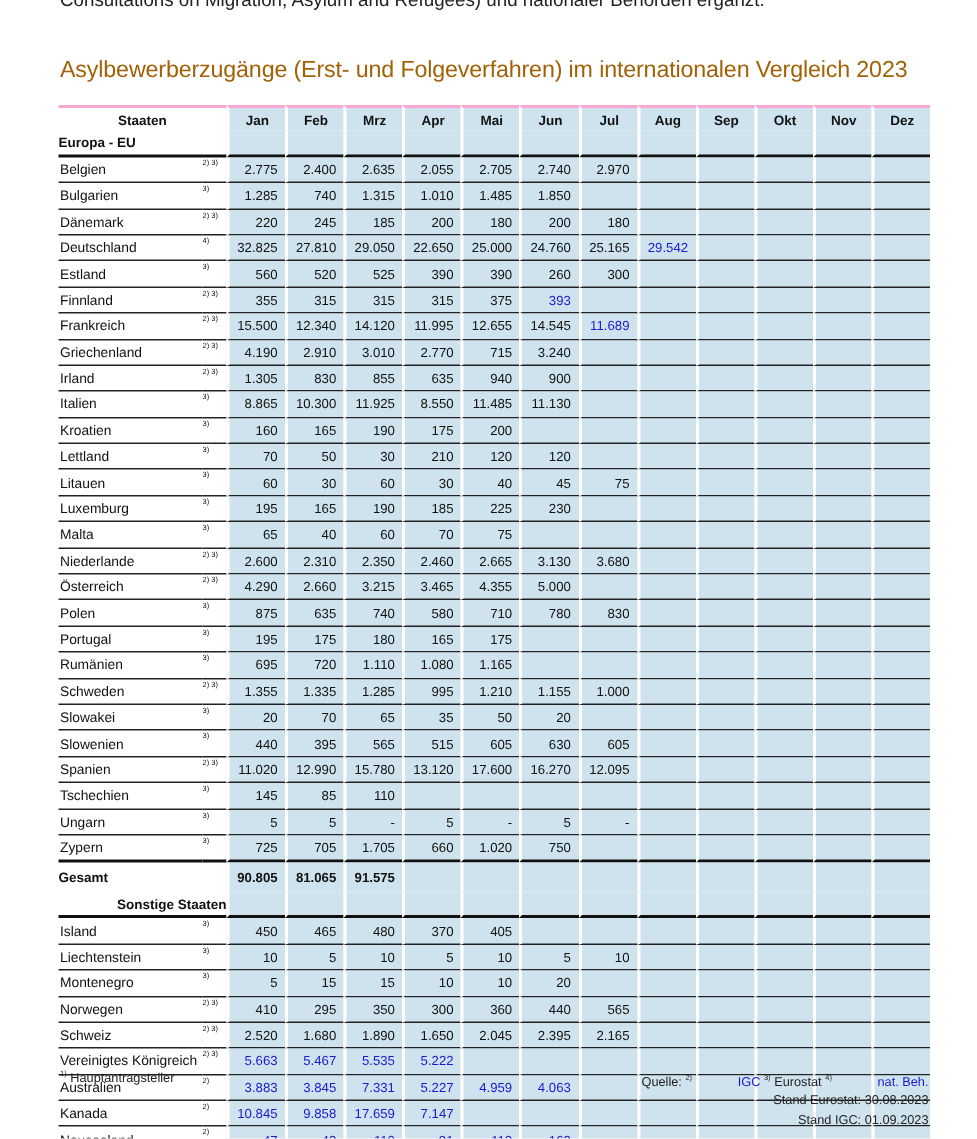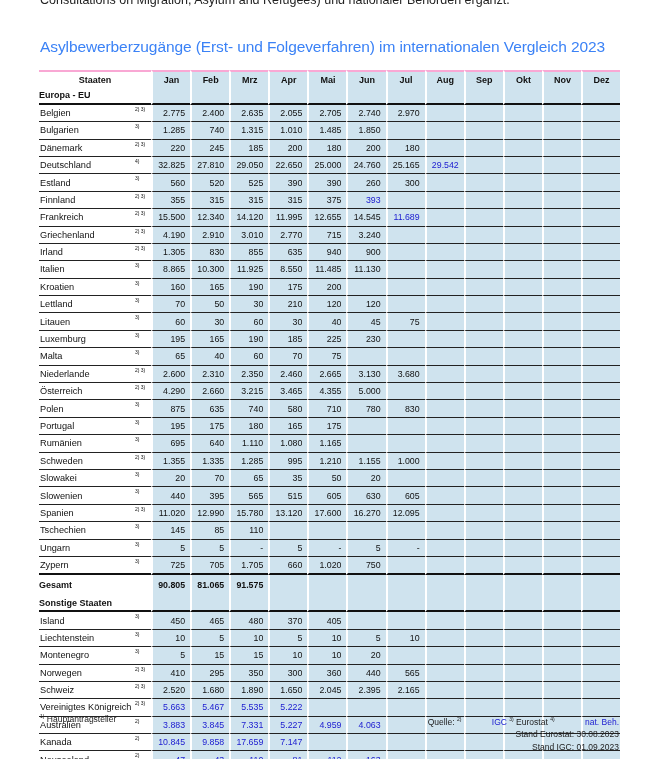--- a/index.html
+++ b/index.html
@@ -7,21 +7,21 @@
     width: 651px; height: 759px; position: relative; overflow: hidden;
     font-family: "Liberation Sans", "DejaVu Sans", sans-serif;
     color: #111;
   }
   .intro {
     position: absolute; left: 40px; top: -7px; width: 600px;
     font-size: 12.5px; color: #222; white-space: nowrap;
   }
   .title {
     position: absolute; left: 40px; top: 38px;
-    font-size: 15.5px; color: #3b82f6; white-space: nowrap; letter-spacing: -0.1px;
+    font-size: 15.5px; color: #a16207; white-space: nowrap; letter-spacing: -0.1px;
   }
   table.grid {
     position: absolute; left: 39px; top: 70px;
     border-collapse: separate; border-spacing: 0;
     font-size: 9px; table-layout: fixed;
   }
   table.grid td, table.grid th { padding: 0; height: 15.4px; vertical-align: middle; }
   table.grid col.c-name { width: 96px; }
   table.grid col.c-fn { width: 16px; }
   table.grid col.c-m { width: 39.1px; }
@@ -33,21 +33,21 @@
     background: #cfe3ee; border-left: 2px solid #fff;
   }
   .sub td { height: 13px; font-weight: bold; font-size: 9px; border-bottom: 2px solid #111; margin-top: 24px; }
   tr.row td { border-bottom: 1.5px solid #222; }
   tr.row td.name { font-size: 9.2px; padding-left: 1px; white-space: nowrap; }
   tr.row td.fn { font-size: 5px; vertical-align: top; padding-top: 1px; text-align: left; }
   tr.row td.m { text-align: right; padding-right: 5px; font-size: 8.8px; }
   tr.row td.blue { color: #1a1ad0; }
   tr.total td { height: 20px; font-weight: bold; border-bottom: none; }
   tr.total td.m { text-align: right; padding-right: 5px; font-size: 8.8px; }
-  tr.sect td { height: 15px; font-weight: bold; border-bottom: 2px solid #111; }
+  tr.sect td { height: 15px; font-weight: bold; border-bottom: 2px solid #111; text-align: right; }
   tr.last td { border-bottom: 2px solid #111; }
   .footnote {
     position: absolute; left: 40px; top: 713px; font-size: 8.5px; color: #222;
   }
   .footnote sup, .source sup { font-size: 5px; }
   .source {
     position: absolute; right: 32px; top: 713px; text-align: right;
     font-size: 8.5px; color: #222; line-height: 12.5px;
   }
   .source .blue { color: #1a1ad0; margin-left: 28px; }
@@ -409,21 +409,21 @@
         <td class="m"></td>
         <td class="m"></td>
         <td class="m"></td>
         <td class="m"></td>
         <td class="m"></td>
       </tr>
       <tr class="row">
         <td class="name">Rumänien</td>
         <td class="fn">3)</td>
         <td class="m">695</td>
-        <td class="m">640</td>
+        <td class="m">720</td>
         <td class="m">1.110</td>
         <td class="m">1.080</td>
         <td class="m">1.165</td>
         <td class="m"></td>
         <td class="m"></td>
         <td class="m"></td>
         <td class="m"></td>
         <td class="m"></td>
         <td class="m"></td>
         <td class="m"></td>

